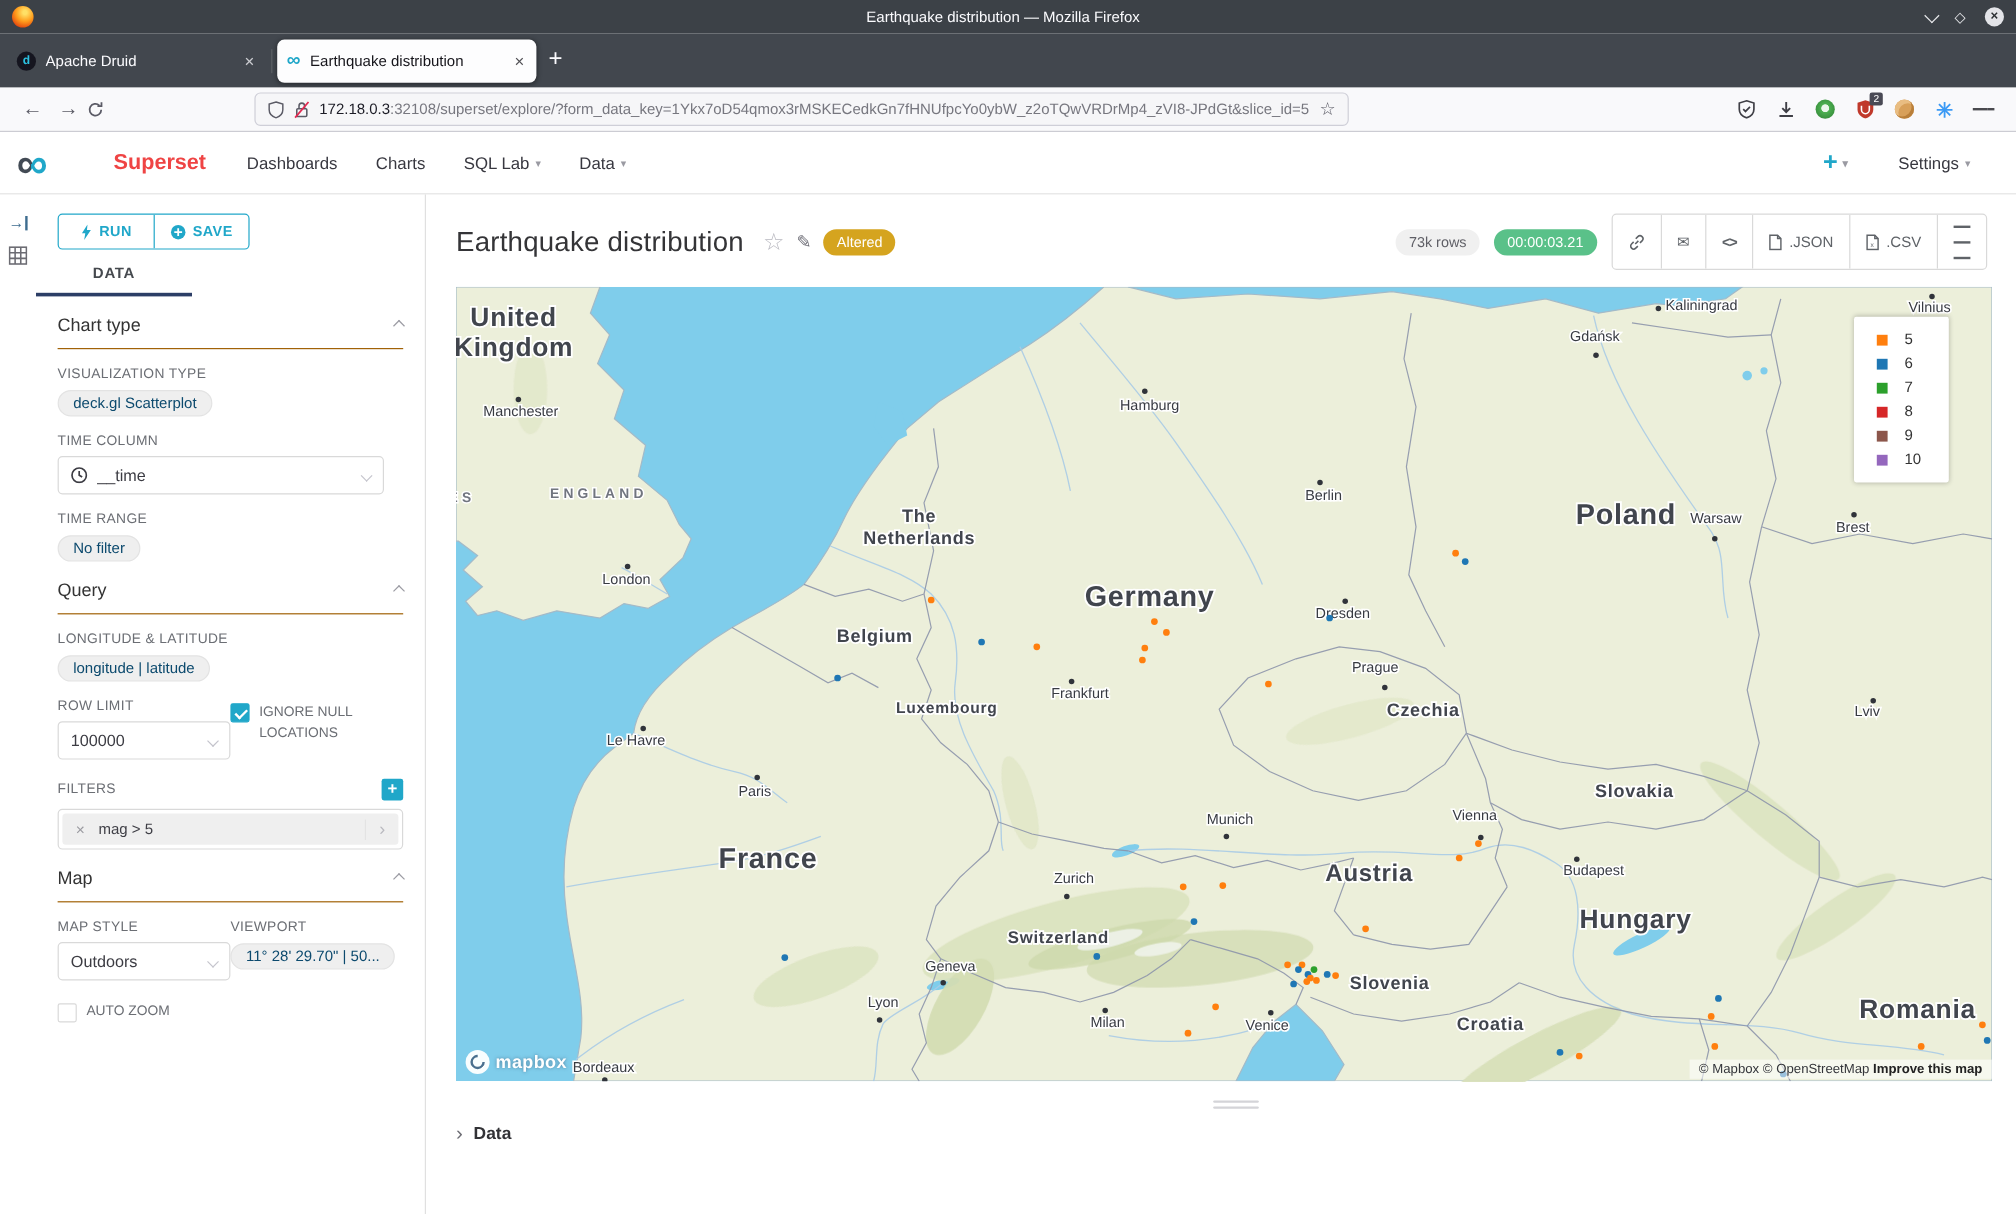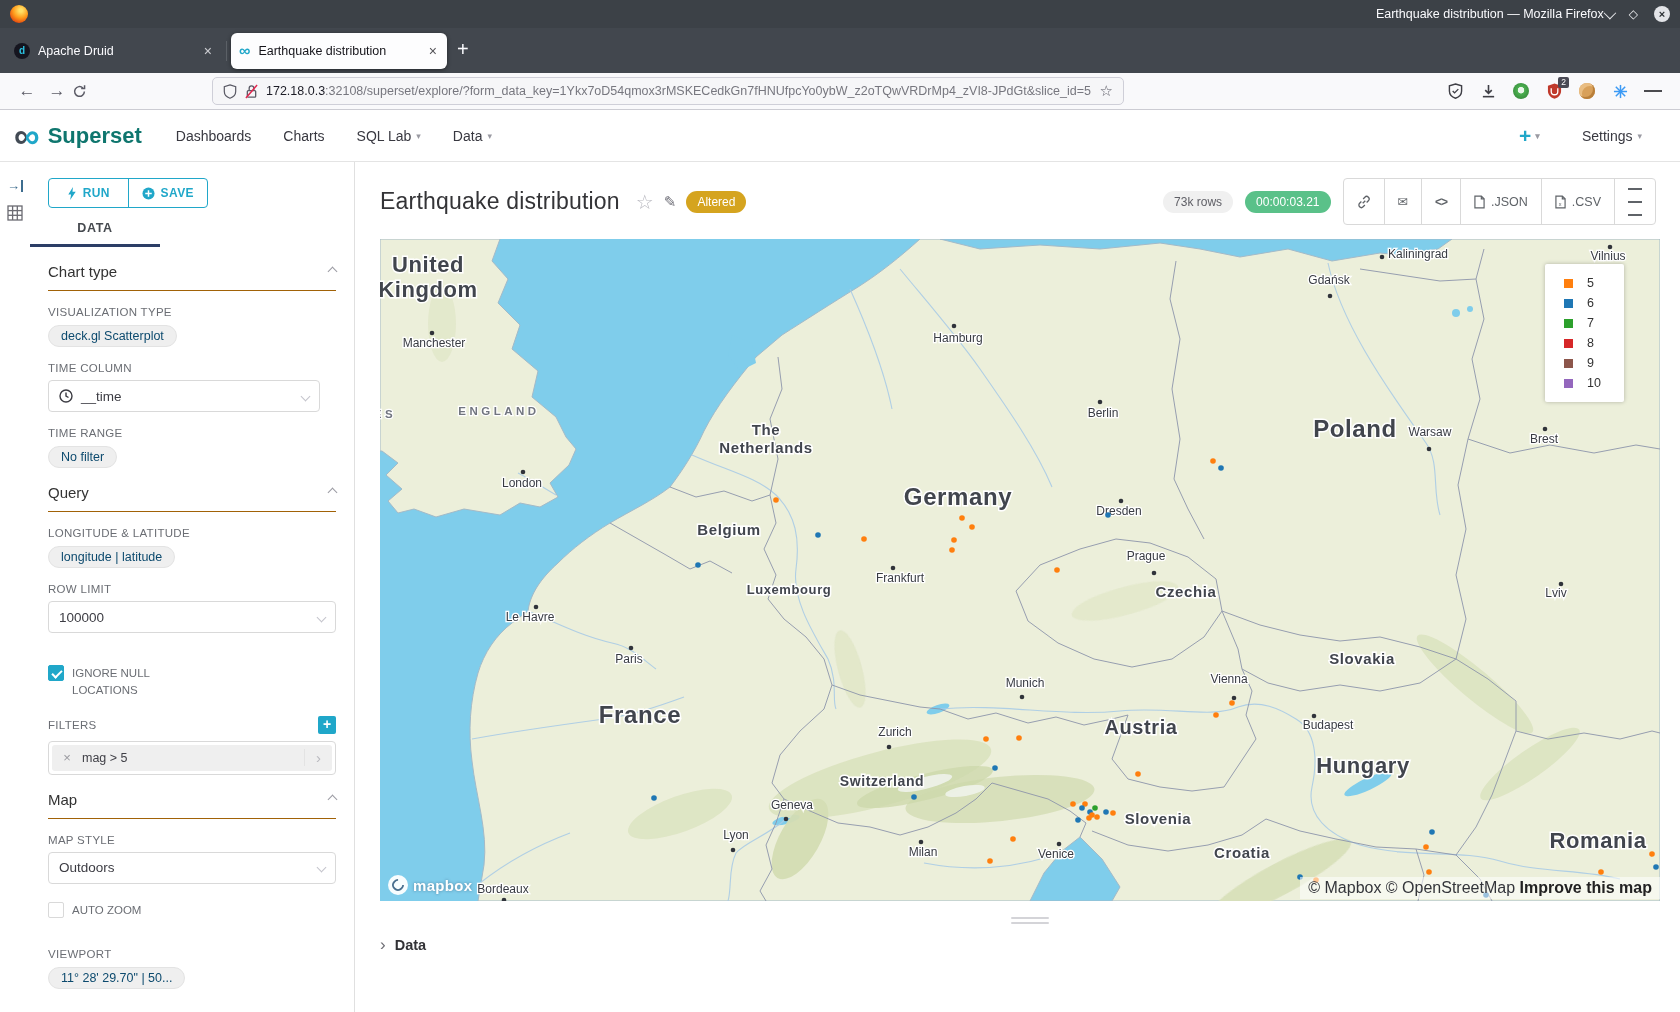--- a/index.html
+++ b/index.html
@@ -4,21 +4,21 @@
 <style>
   * { margin:0; padding:0; box-sizing:border-box; }
   html,body { width:1680px; height:1012px; overflow:hidden; }
   body { font-family:"Liberation Sans", sans-serif; background:#fff; }
   .screen { position:relative; width:1680px; height:1012px; display:flex; flex-direction:column; }
 
   
   .titlebar { height:28px; background:#3c4147; display:flex; align-items:center; padding:0 10px; flex:none; }
   .ff-logo { width:18px; height:18px; border-radius:50%;
     background:radial-gradient(circle at 60% 30%, #ffe066 10%, #ff9d1c 45%, #e3450e 80%, #b5210e 100%); }
-  .win-title { flex:1; text-align:right; color:#fbfbfe; font-size:12.5px;padding-left:40px; }
+  .win-title { flex:1; text-align:center; color:#fbfbfe; font-size:12.5px;padding-left:40px; }
   .win-controls { display:flex; align-items:center; gap:16px; color:#e8e9ec; }
   .wc-min { width:9px; height:9px; border-right:1.6px solid #e8e9ec; border-bottom:1.6px solid #e8e9ec; transform:rotate(45deg) translateY(-2px); }
   .wc-max { font-size:12px; line-height:1; }
   .wc-close { width:16px; height:16px; border-radius:50%; background:#e3e4e8; color:#2b2f33; font-size:11px; line-height:16px; text-align:center; font-weight:bold; }
 
   .tabbar { height:45px; background:#42474e; display:flex; align-items:flex-end; padding:0 6px; flex:none; }
   .tab { display:flex; align-items:center; gap:8px; width:216px; height:36px; margin-bottom:4px; padding:0 8px; border-radius:6px; font-size:12.5px; }
   .tab.inactive { color:#fbfbfe; }
   .tab.active { background:#fdfdfe; color:#15141a; box-shadow:0 1px 4px rgba(0,0,0,.45); }
   .tab-sep { width:1px; height:20px; background:#5c6167; margin:0 4px 12px; }
@@ -39,21 +39,21 @@
   .ext { position:relative; width:18px; height:18px; display:flex; align-items:center; justify-content:center; }
   .ext-green { width:16px; height:16px; border-radius:50%; background:radial-gradient(circle at 50% 45%, #eaf6ea 25%, #4caf50 30%, #2e7d32 100%); }
   .ext-cookie { width:16px; height:16px; border-radius:50%; background:#d8a05a; box-shadow:inset -2px -2px 0 #b97f3a, inset 3px 3px 0 #e9bd82; }
   .badge { position:absolute; top:-5px; right:-6px; background:#4a4a55; color:#fff; font-size:8.5px; padding:0 3px; border-radius:2px; line-height:11px; }
   .burger span { display:block; width:14px; height:2px; background:#4a4a4f; margin:2.5px 0; }
 
   
   .snav { height:52px; background:#fff; border-bottom:1px solid #e4e4e4; display:flex; align-items:center; padding:0 22px 0 14px; flex:none; }
   .slogo { font-size:36px; font-weight:bold; line-height:30px; margin-right:8px;
     background:linear-gradient(100deg,#424a54 48%,#20a7c9 48%); -webkit-background-clip:text; background-clip:text; color:transparent; }
-  .sbrand { font-size:22px; font-weight:bold; color:#0f766e; margin-right:34px; }
+  .sbrand { font-size:18px; font-weight:bold; color:#ef4444; margin-right:34px;margin-left:47px; }
   .snav-item { font-size:14px; color:#383840; margin-right:32px; display:flex; align-items:center; gap:5px; }
   .caret { font-size:9px; color:#9a9aa2; }
   .snav-right { margin-left:auto; display:flex; align-items:center; gap:26px; }
   .plus-btn { color:#20a7c9; font-size:21px; font-weight:bold; display:flex; align-items:center; gap:4px; }
 
   
   .main { flex:1; display:flex; min-height:0; }
   .rail { width:30px; flex:none; display:flex; flex-direction:column; align-items:center; padding-top:18px; gap:13px; }
   .rail-expand { color:#3e6d8f; font-size:13px; font-weight:bold; border-right:2px solid #3e6d8f; padding-right:1px; line-height:12px; }
 
@@ -63,21 +63,21 @@
   .seg + .seg { border-left:1px solid #20a7c9; }
   .data-tab { margin:13px 0 0 -18px; width:130px; text-align:center; padding-bottom:9px; border-bottom:3px solid #2c3e66; font-size:12.5px; font-weight:bold; color:#45494e; letter-spacing:.6px; }
   .section-h { display:flex; align-items:center; justify-content:space-between; padding:16px 0 10px; border-bottom:1px solid #a16207; font-size:15px; color:#333; }
   .section-h .left { display:flex; align-items:center; gap:7px; }
   .chev { display:inline-block; width:7px; height:7px; border-right:1.6px solid #9b9ba3; border-bottom:1.6px solid #9b9ba3; transform:rotate(45deg); }
   .chev.up { transform:rotate(225deg); }
   .ctl-label { margin-top:15px; font-size:11.5px; color:#6b6e74; letter-spacing:.3px; }
   .pill { display:inline-block; margin-top:7px; background:#efefef; border:1px solid #e3e3e3; border-radius:11px; padding:3px 12px; font-size:12.5px; color:#0c4a6e; }
   .select { margin-top:6px; height:32px; border:1px solid #d9d9d9; border-radius:4px; background:#fff; display:flex; align-items:center; padding:0 10px; gap:8px; font-size:13.5px; color:#3c3c43; }
   .select .chev { margin-left:auto; border-color:#c4c4cc; }
-  .row2 { display:flex; gap:14px;flex-direction:column; }
+  .row2 { display:flex; gap:0; }
   .col { flex:1; min-width:0; }
   .cb { width:16px; height:16px; border:1px solid #d9d9d9; border-radius:2px; background:#fff; flex:none; position:relative; }
   .cb.checked { background:#20a7c9; border-color:#20a7c9; }
   .cb.checked::after { content:""; position:absolute; left:5px; top:1.5px; width:4px; height:8px; border:solid #fff; border-width:0 2px 2px 0; transform:rotate(45deg); }
   .cb-row { display:flex; gap:8px; margin-top:18px; font-size:11.5px; color:#6b6e74; line-height:1.5; }
   .filters-row { display:flex; align-items:center; justify-content:space-between; margin-top:16px; }
   .plus-sq { width:18px; height:18px; background:#20a7c9; border-radius:2px; color:#fff; font-size:14px; line-height:17px; text-align:center; font-weight:bold; }
   .filter-box { margin-top:7px; border:1px solid #d9d9d9; border-radius:4px; padding:3px; }
   .filter-inner { display:flex; align-items:center; background:#efefef; border-radius:3px; height:26px; }
   .fx { width:30px; text-align:center; color:#9a9aa0; font-size:13px; }
@@ -106,21 +106,21 @@
   .countrylabel { font-weight:bold; fill:#41454d; stroke:#fff; stroke-width:3; paint-order:stroke; letter-spacing:.6px; }
   .regionlabel { font-size:11.5px; font-weight:bold; fill:#71757f; stroke:#fff; stroke-width:2.4; paint-order:stroke; letter-spacing:3.5px; }
   .legend { position:absolute; top:25px; right:36px; width:79px; background:#fff; border-radius:2px; box-shadow:0 0 4px rgba(0,0,0,.25); padding:12px 0 12px 19px; display:flex; flex-direction:column; gap:6px; }
   .lrow { display:flex; align-items:center; gap:14px; }
   .lswatch { width:9px; height:9px; flex:none; }
   .llabel { font-size:12.5px; color:#333; }
   .mapbox-logo { position:absolute; left:8px; bottom:6px; display:flex; align-items:center; gap:5px; }
   .mb-circle { width:20px; height:20px; border-radius:50%; background:rgba(255,255,255,.95); display:flex; align-items:center; justify-content:center; }
   .mb-inner { width:12px; height:12px; border-radius:50%; border:2.5px solid #4a6f8e; border-top-color:transparent; transform:rotate(45deg); }
   .mb-word { color:#fff; font-size:15px; font-weight:bold; letter-spacing:.3px; text-shadow:0 0 3px rgba(70,110,140,.8); }
-  .attribution { position:absolute; right:0; bottom:2px; background:rgba(255,255,255,.55); padding:2px 8px; font-size:16px; color:#33353a;text-align:center; }
+  .attribution { position:absolute; right:0; bottom:2px; background:rgba(255,255,255,.55); padding:2px 8px; font-size:11px; color:#33353a;text-align:center; }
   .attribution b { color:#222; }
 
   .south { padding-left:25px; }
   .drag-handle { width:38px; margin:16px auto 0; }
   .drag-handle div { height:2px; background:#d4d4d8; margin:3px 0; border-radius:1px; }
   .data-row { display:flex; align-items:center; gap:9px; margin-top:12px; }
   .data-chev { color:#6d6d74; font-size:17px; line-height:1; }
   .data-label { font-size:14.5px; font-weight:bold; color:#323236; }
 
   .icn { display:inline-flex; }

